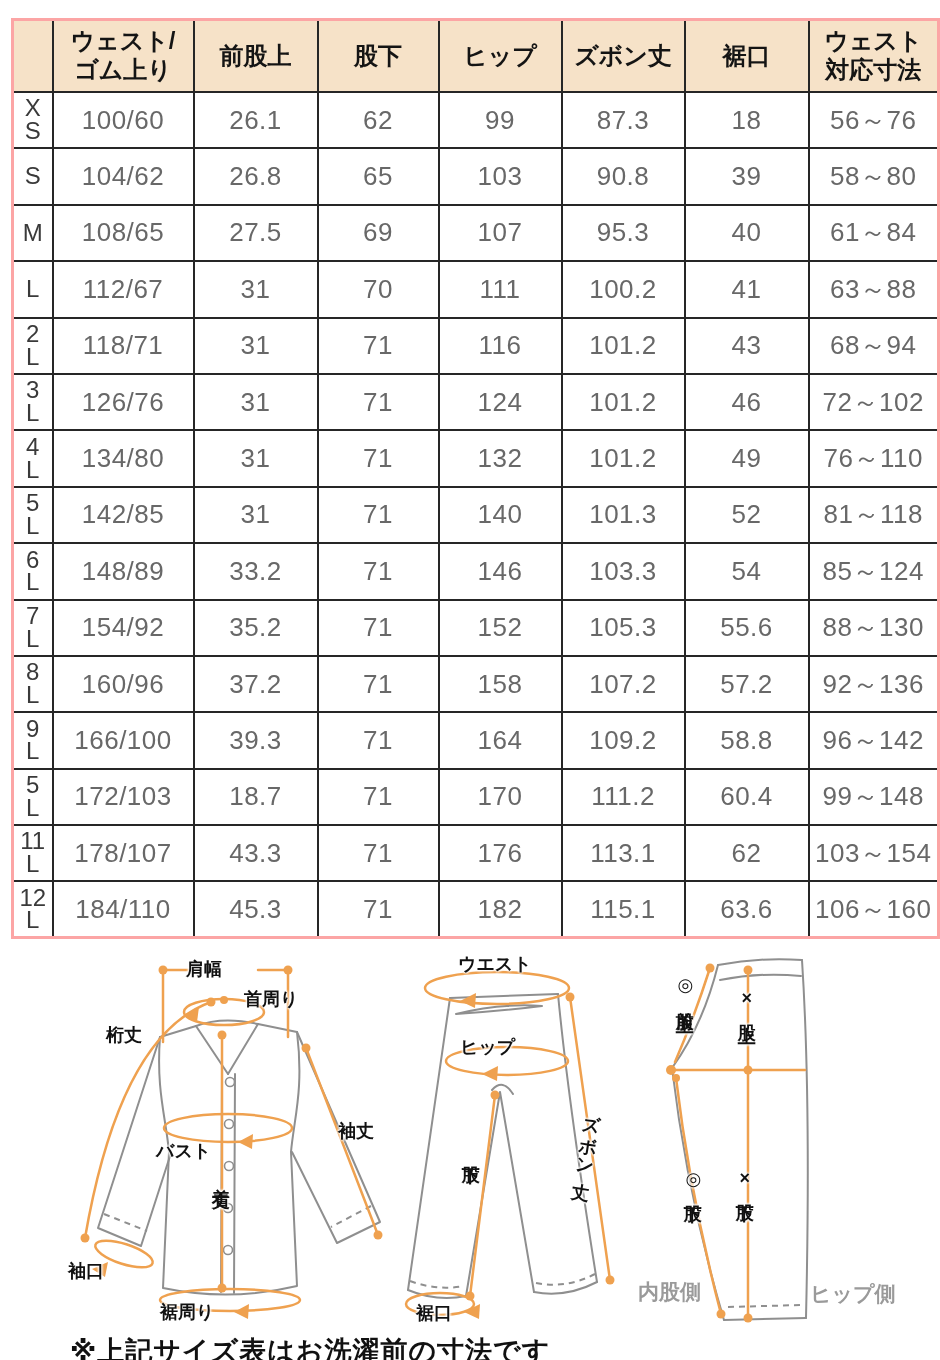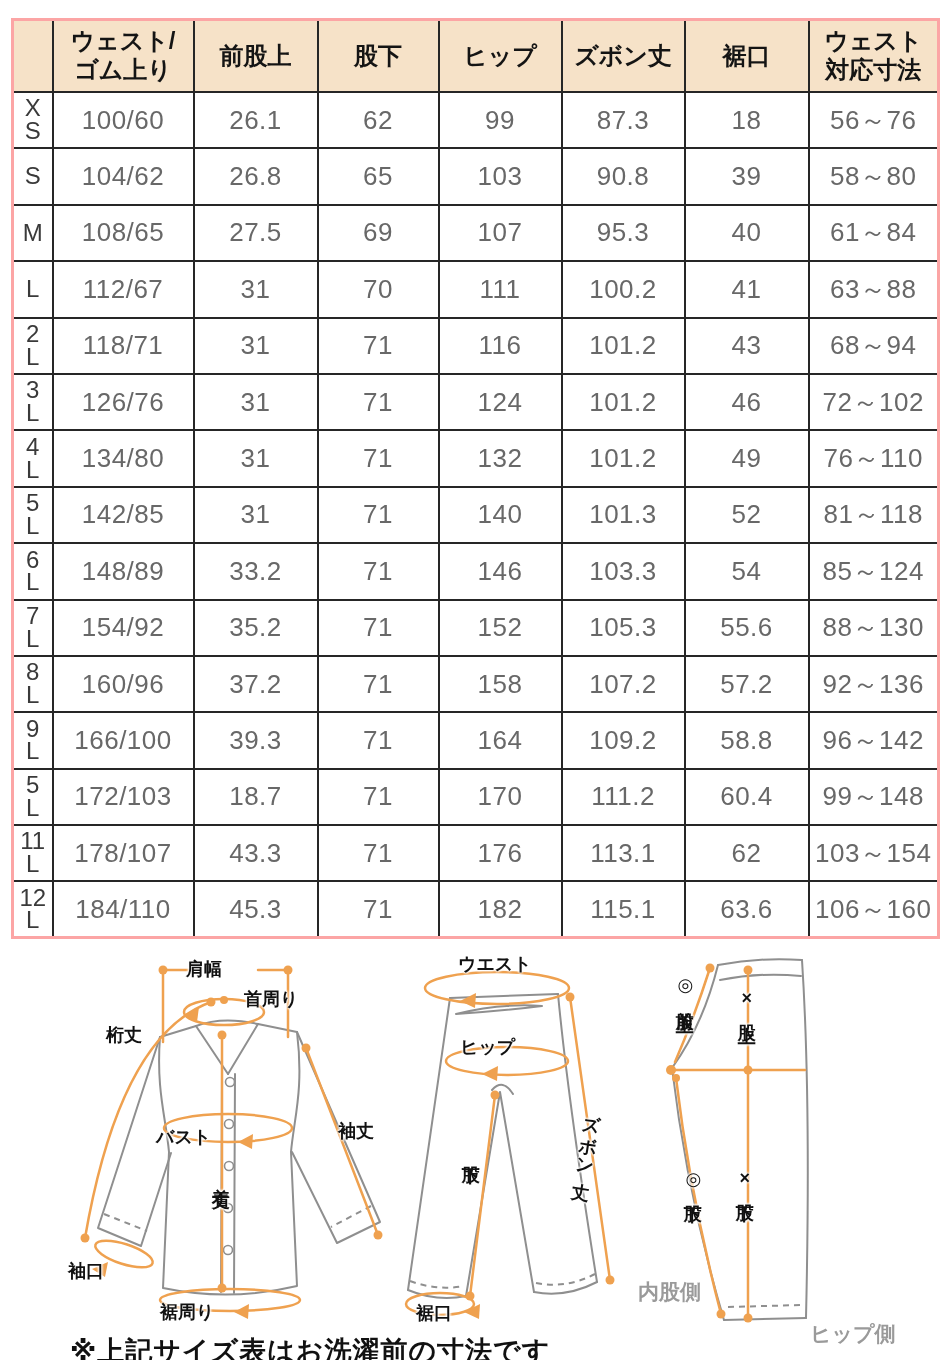--- a/index.html
+++ b/index.html
@@ -325,34 +325,34 @@
         <circle class="odot" cx="710" cy="28" r="4.5"></circle>
         <path class="oline" d="M676,138 Q690,255 721,374"></path>
         <circle class="odot" cx="676" cy="138" r="4"></circle>
         <circle class="odot" cx="721" cy="374" r="4.5"></circle>
       </g>
     </svg>
 
     <div class="dlabel" style="left:186px;top:20px;">肩幅</div>
     <div class="dlabel" style="left:244px;top:50px;">首周り</div>
     <div class="dlabel" style="left:106px;top:86px;">桁丈</div>
-    <div class="dlabel" style="left:156px;top:188px;">バスト</div>
+    <div class="dlabel" style="left:156px;top:202px;">バスト</div>
     <div class="dlabel" style="left:338px;top:182px;">袖丈</div>
     <div class="dlabel vert" style="left:210px;top:234px;">着丈</div>
     <div class="dlabel" style="left:68px;top:322px;">袖口</div>
     <div class="dlabel" style="left:160px;top:363px;">裾周り</div>
 
     <div class="dlabel" style="left:458px;top:15px;">ウエスト</div>
     <div class="dlabel" style="left:460px;top:98px;">ヒップ</div>
     <div class="dlabel vert tilt" style="left:584px;top:162px;">ズボン丈</div>
     <div class="dlabel vert" style="left:460px;top:212px;">股下</div>
     <div class="dlabel" style="left:416px;top:364px;">裾口</div>
 
     <div class="dlabel vert" style="left:674px;top:34px;">◎前股上</div>
     <div class="dlabel vert" style="left:736px;top:48px;">×股上</div>
     <div class="dlabel vert" style="left:682px;top:228px;">◎股下</div>
     <div class="dlabel vert" style="left:734px;top:228px;">×股下</div>
     <div class="dlabel graylabel" style="left:638px;top:340px;">内股側</div>
-    <div class="dlabel graylabel" style="left:810px;top:342px;margin-top:40px;">ヒップ側</div>
+    <div class="dlabel graylabel" style="left:810px;top:342px;">ヒップ側</div>
   </div>
 
   <div class="note">※上記サイズ表はお洗濯前の寸法です</div>
 </div>
 
 </body></html>

